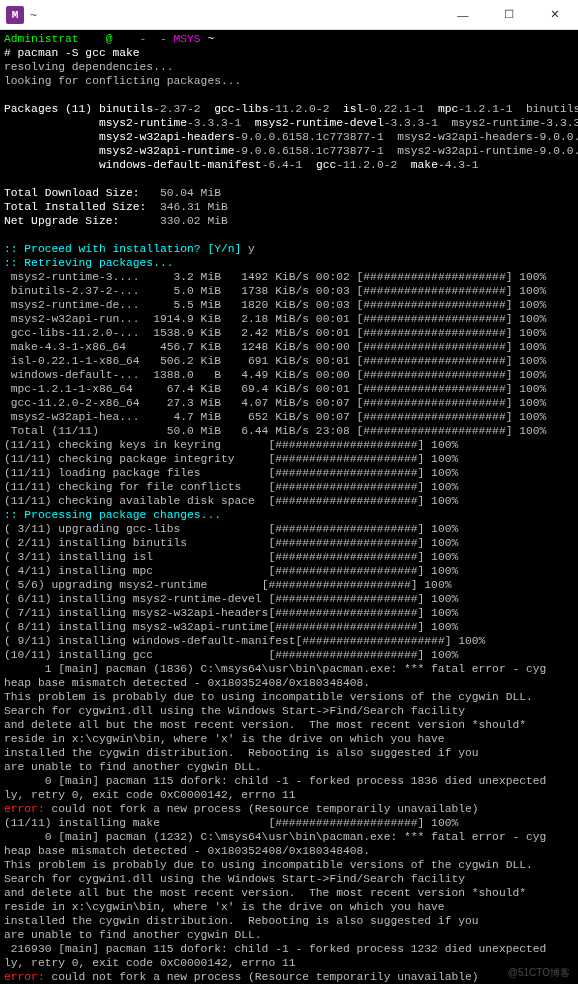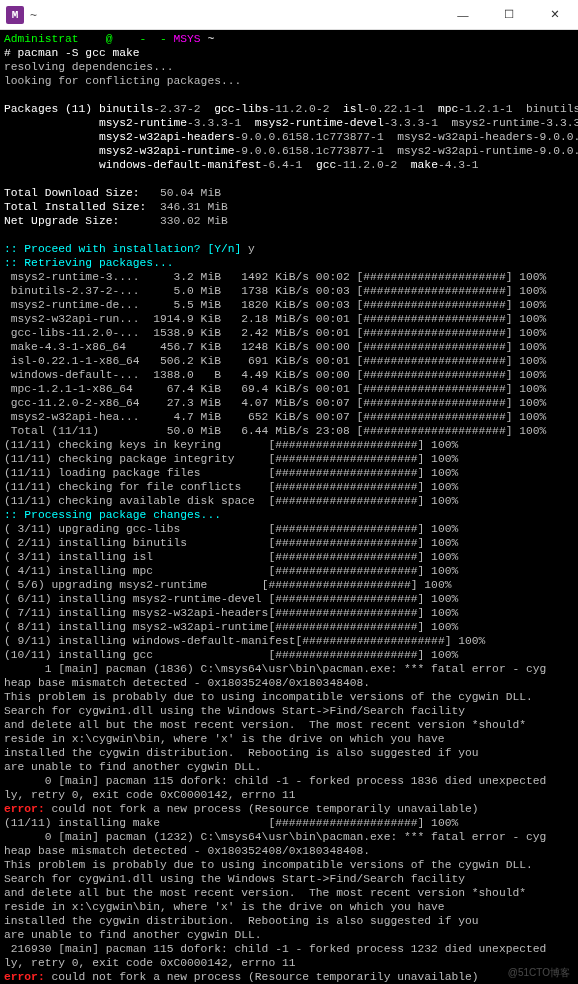--- a/index.html
+++ b/index.html
@@ -2,21 +2,21 @@
 <html><head>
 <meta charset="utf-8">
 <style>
   * { margin:0; padding:0; box-sizing:border-box; }
   body { font-family:"Consolas","Courier New",monospace; font-size:11.3px; background:#eee; width:578px; }
   .titlebar { height:30px; background:#fff; display:flex; align-items:center; border-bottom:1px solid #ddd; }
   .app-icon { width:18px; height:18px; background:#7b2d8e; margin:0 6px; border-radius:2px; display:flex; align-items:center; justify-content:center; color:#fff; font-size:11px; font-weight:bold; }
   .title { flex:1; font-size:12px; color:#555; font-family:sans-serif; }
   .winbtn { width:46px; height:30px; display:flex; align-items:center; justify-content:center; color:#333; font-family:sans-serif; cursor:pointer; }
   .term { background:#000; color:#c0c0c0; padding:2px 4px; line-height:14px; white-space:pre; overflow:hidden; min-height:954px; position:relative; }
-  .g { color:#0f0; } .m { color:#f0f; } .w { color:#fff; } .c { color:#0ff;margin-top:40px; } .r { color:#f22; font-weight:bold; } .b { color:#bbb; }
+  .g { color:#0f0; } .m { color:#f0f; } .w { color:#fff; } .c { color:#0ff;margin-top:40px; } .r { color:#f22; font-weight:normal; } .b { color:#bbb; }
   .watermark { position:absolute; bottom:6px; right:8px; color:rgba(255,255,255,0.28); font-size:10px; font-family:sans-serif; }
 </style>
 </head>
 <body>
 
 <div class="titlebar">
   <div class="app-icon">M</div>
   <div class="title">~</div>
   <div class="winbtn">—</div>
   <div class="winbtn">☐</div>

